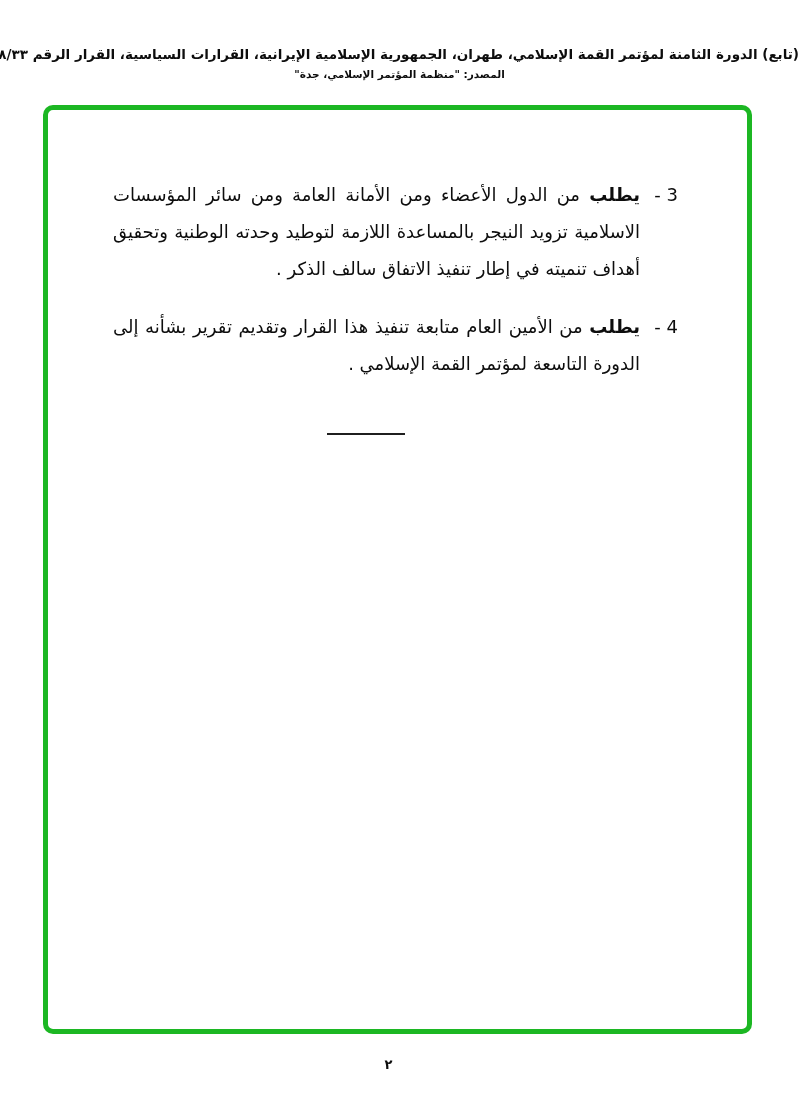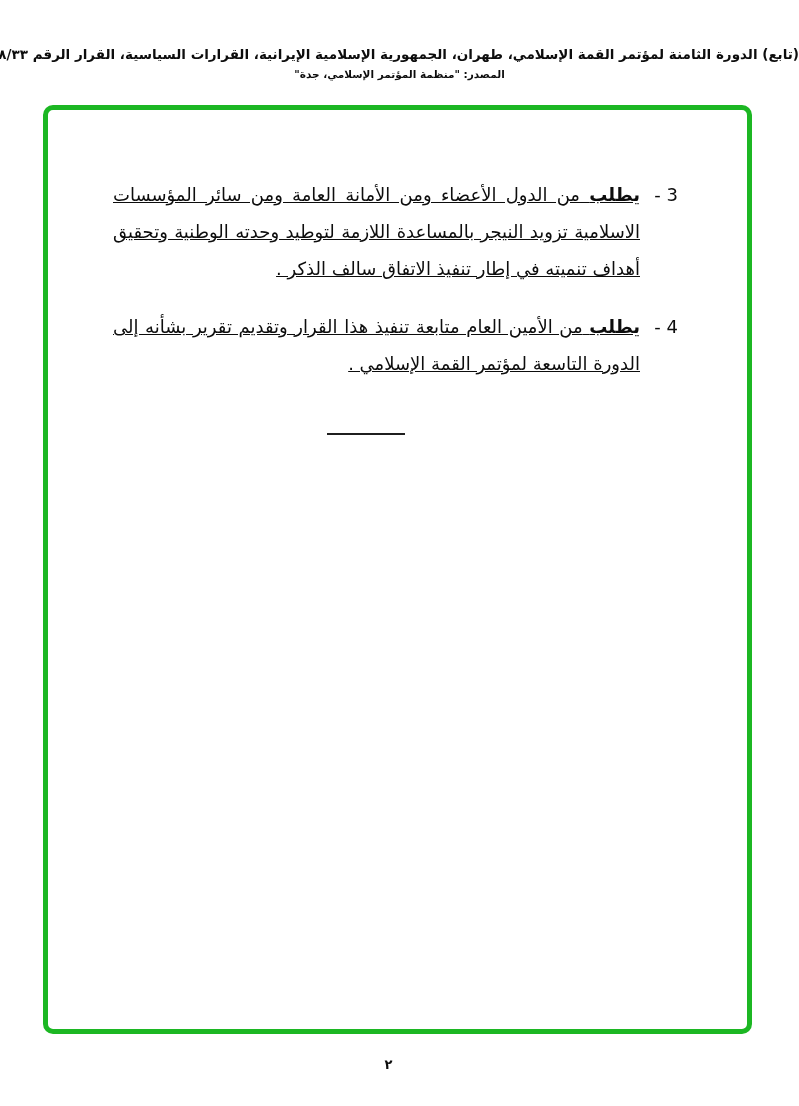--- a/index.html
+++ b/index.html
@@ -54,21 +54,20 @@
   .item-number {
     flex: 0 0 38px;
     width: 38px;
     text-align: right;
     white-space: nowrap;
   }
   .item-text {
     width: 527px;
     text-align: justify;
     text-align-last: right;
-    text-decoration: underline;
   }
   .lead-word {
     font-weight: bold;
   }
   .divider {
     width: 78px;
     height: 2px;
     background: #1f1f1f;
     margin: 51px 273px 0 auto;
   }

